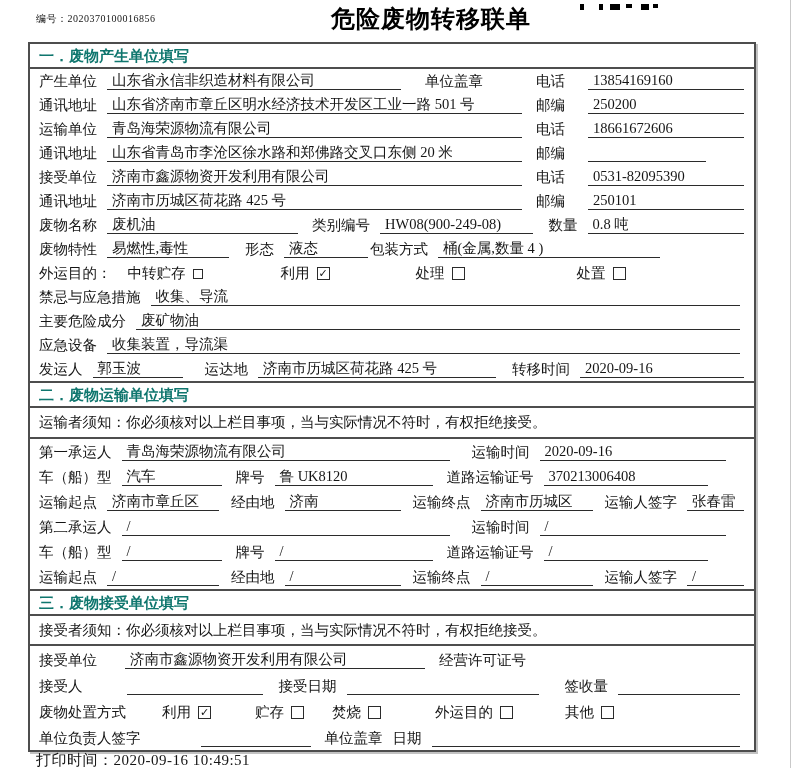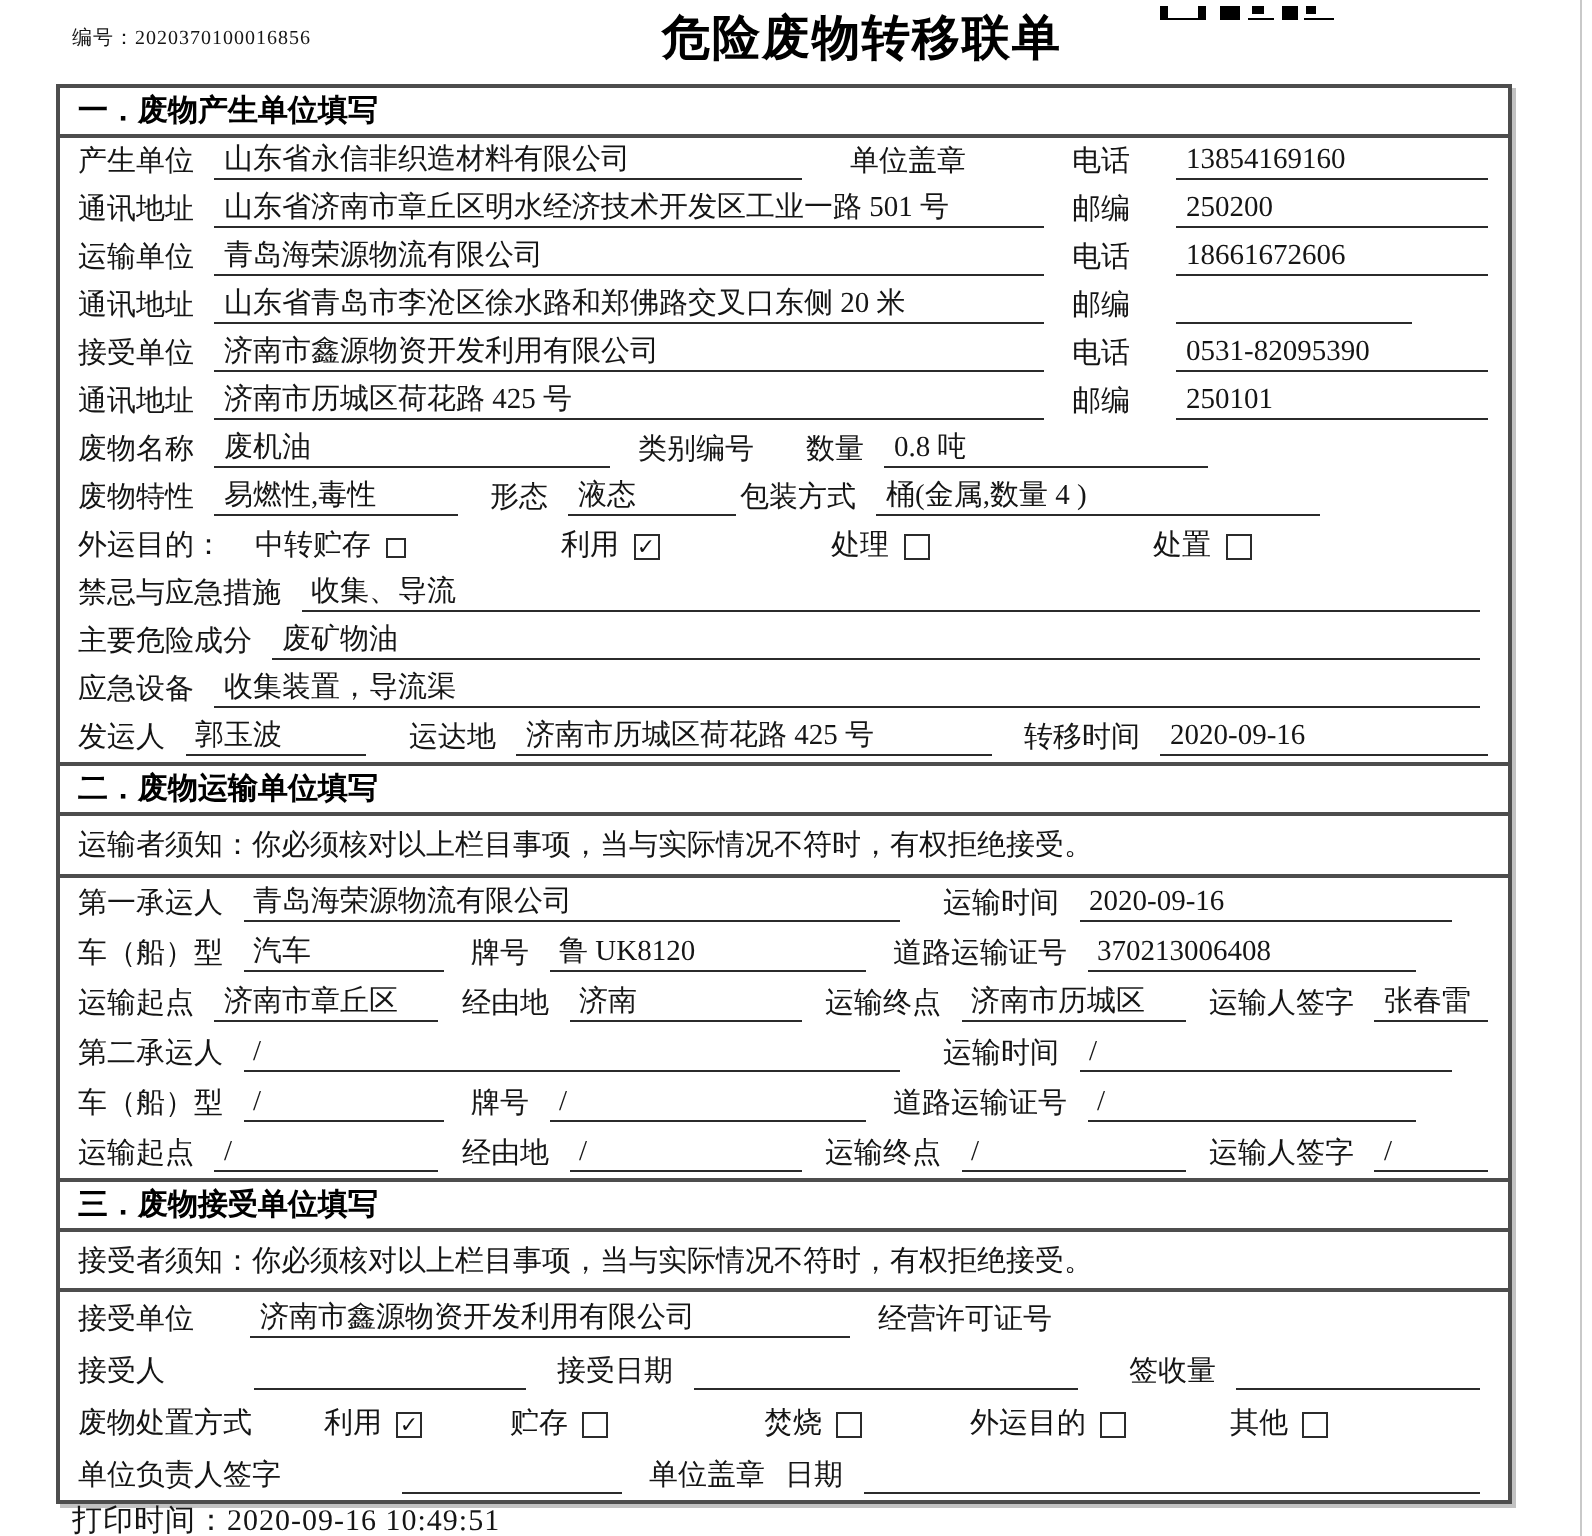--- a/index.html
+++ b/index.html
@@ -18,21 +18,21 @@
   .qr-frag { position:absolute; left:580px; top:0; width:88px; height:10px; overflow:hidden; }
 
   .form {
     position:absolute; left:28px; top:42px; width:728px;
     border:2px solid #4d4d4d; background:#fff;
     box-shadow:2px 2px 0 rgba(120,120,120,0.45);
   }
   .sec-title {
     height:25px; line-height:24px; padding-left:9px; font-size:15px; font-weight:bold;
     font-family:"Liberation Sans","DejaVu Sans",sans-serif;
-    border-bottom:2px solid #4d4d4d; color:#000000;
+    border-bottom:2px solid #4d4d4d; color:#0f766e;
   }
   .sec { border-top:0; }
   .sec + .sec { border-top:2px solid #4d4d4d; }
   .note {
     display:flex; align-items:center; height:31px; padding:0 9px; font-size:14.5px;
     border-bottom:2px solid #4d4d4d;
   }
   .row {
     display:flex; align-items:flex-end; height:24px; padding:0 10px 3px 9px;
     font-size:14.5px; line-height:17px;
@@ -140,20 +140,21 @@
         <span class="rgroup">
           <span class="lbl">邮编</span>
           <span class="val">250101</span>
         </span>
       </div>
 
       <div class="row">
         <span class="lbl">废物名称</span>
         <span class="val" style="width:198px">废机油</span>
         <span class="lbl" style="margin-left:14px">类别编号</span>
+        <span class="val" style="width:158px">HW08(900-249-08)</span>
         <span class="lbl" style="margin-left:16px">数量</span>
         <span class="val" style="width:162px">0.8 吨</span>
       </div>
 
       <div class="row">
         <span class="lbl">废物特性</span>
         <span class="val" style="width:122px">易燃性,毒性</span>
         <span class="lbl" style="margin-left:16px">形态</span>
         <span class="val" style="width:84px">液态</span>
         <span class="lbl" style="margin-left:2px">包装方式</span>
@@ -286,21 +287,21 @@
       <div class="row">
         <span class="lbl">废物处置方式</span>
         <span class="opt" style="margin-left:26px">
           <span>利用</span>
           <span class="chk">✓</span>
         </span>
         <span class="opt" style="margin-left:44px">
           <span>贮存</span>
           <span class="chk"></span>
         </span>
-        <span class="opt" style="margin-left:78px">
+        <span class="opt" style="margin-left:28px">
           <span>焚烧</span>
           <span class="chk"></span>
         </span>
         <span class="opt" style="margin-left:54px">
           <span>外运目的</span>
           <span class="chk"></span>
         </span>
         <span class="opt" style="margin-left:52px">
           <span>其他</span>
           <span class="chk"></span>

